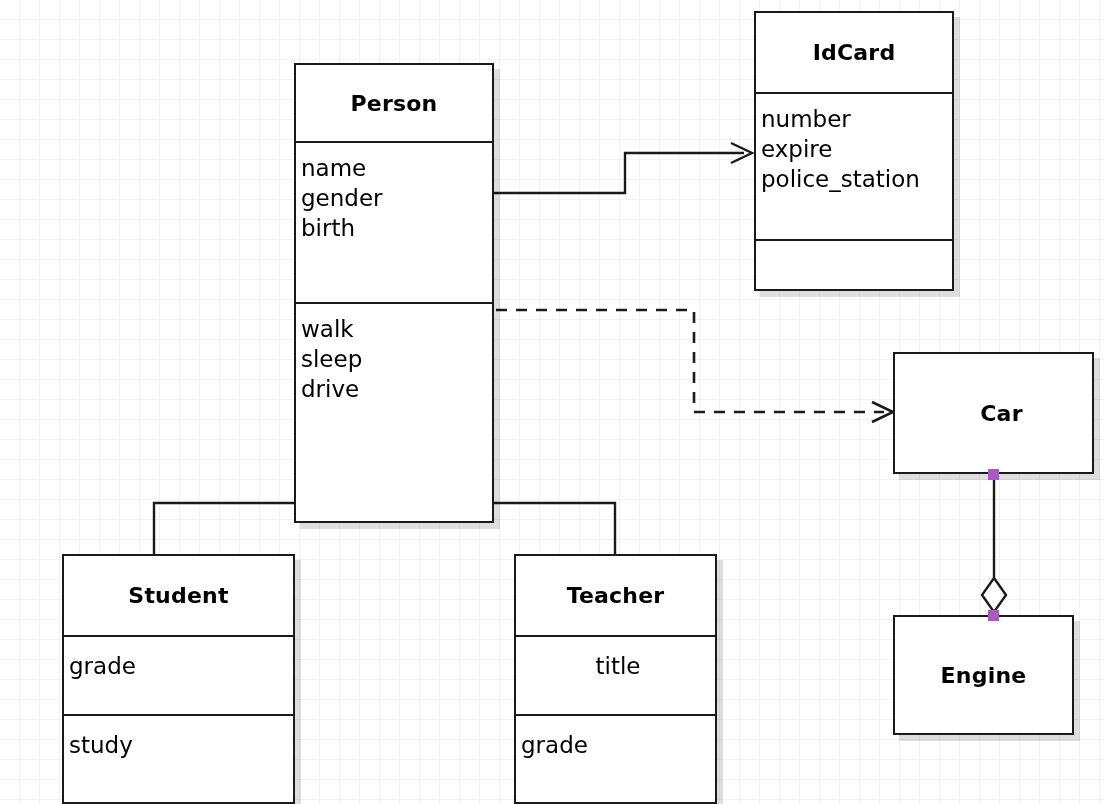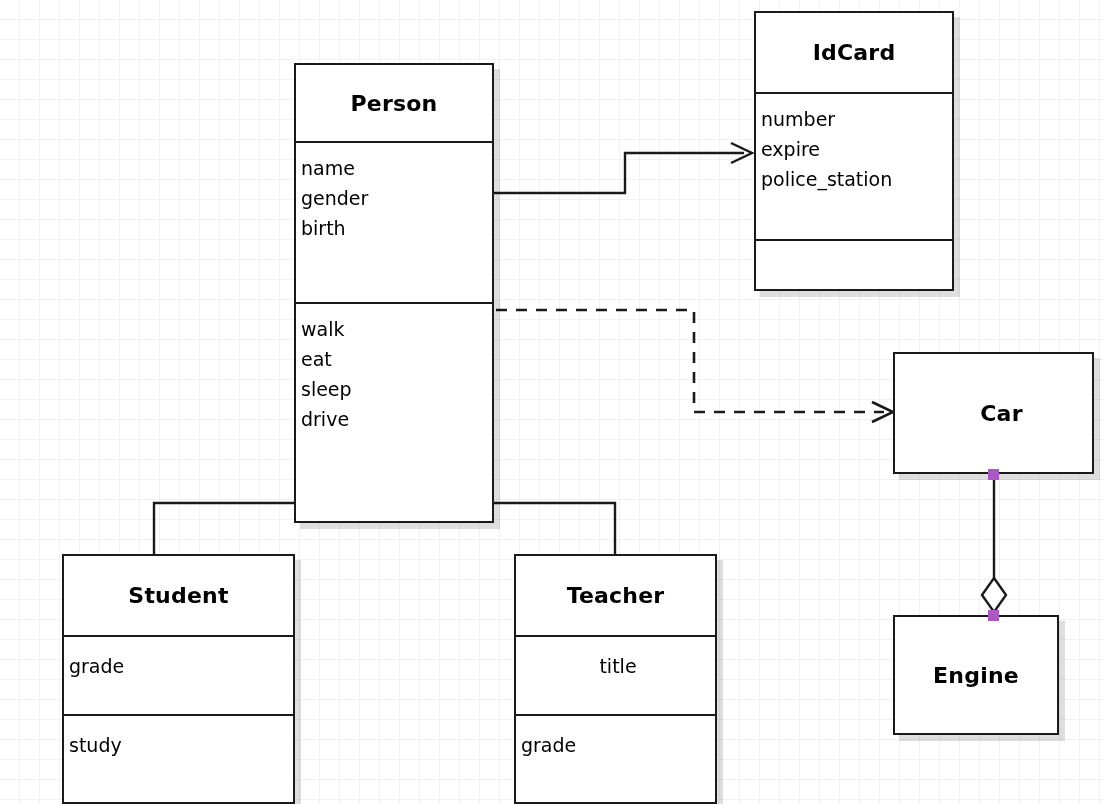--- a/index.html
+++ b/index.html
@@ -49,21 +49,21 @@
     display: flex;
     align-items: center;
     justify-content: center;
     font-weight: bold;
     font-size: 22px;
     color: #000000;
     letter-spacing: 0.2px;
   }
   .c-body {
     padding: 10px 0 0 5px;
-    font-size: 19px;
+    font-size: 23px;
     color: #000000;
     line-height: 30px;
   }
   .c-body.tight {
     padding-top: 14px;
   }
   .c-empty { }
   .member {
     white-space: nowrap;
   }
@@ -110,21 +110,20 @@
 
   <div class="uml-class" style="left:294px; top:63px; width:200px; height:460px;">
     <div class="compartment c-title" style="height:76px;">Person</div>
     <div class="compartment c-body" style="height:161px;">
       <div class="member">name</div>
       <div class="member">gender</div>
       <div class="member">birth</div>
     </div>
     <div class="compartment c-body" style="height:160px;">
       <div class="member">walk</div>
-      <div class="member">eat</div>
       <div class="member">sleep</div>
       <div class="member">drive</div>
     </div>
   </div>
 
   <div class="uml-class" style="left:754px; top:11px; width:200px; height:280px;">
     <div class="compartment c-title" style="height:79px;">IdCard</div>
     <div class="compartment c-body" style="height:147px;">
       <div class="member">number</div>
       <div class="member">expire</div>
@@ -150,20 +149,20 @@
     </div>
     <div class="compartment c-body tight" style="height:92px;">
       <div class="member">grade</div>
     </div>
   </div>
 
   <div class="uml-class" style="left:893px; top:352px; width:201px; height:122px;">
     <div class="compartment c-title" style="height:100%;margin-left:16px;">Car</div>
   </div>
 
-  <div class="uml-class" style="left:893px; top:615px; width:166px; height:120px;">
+  <div class="uml-class" style="left:893px; top:615px; width:181px; height:120px;">
     <div class="compartment c-title" style="height:100%;">Engine</div>
   </div>
 
   <div class="port" style="left:988px; top:469px;"></div>
   <div class="port" style="left:988px; top:610px;"></div>
 
 </div>
 
 </body></html>

